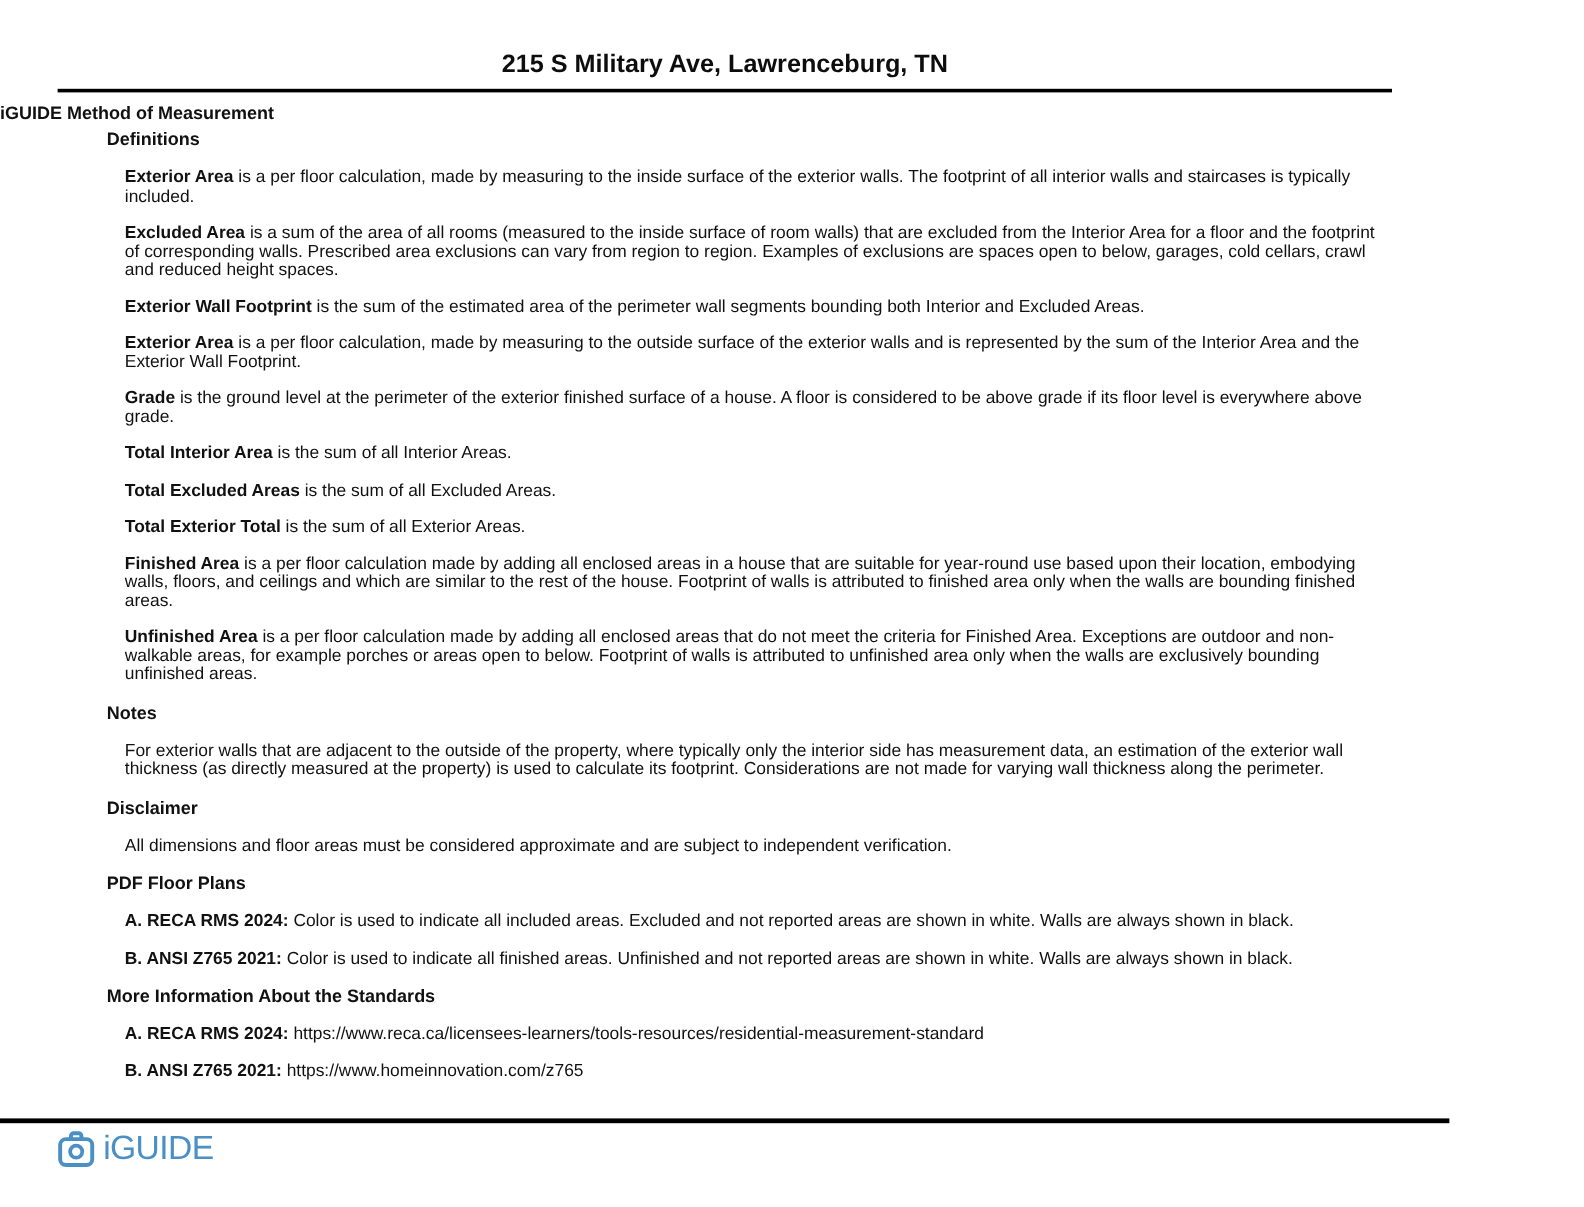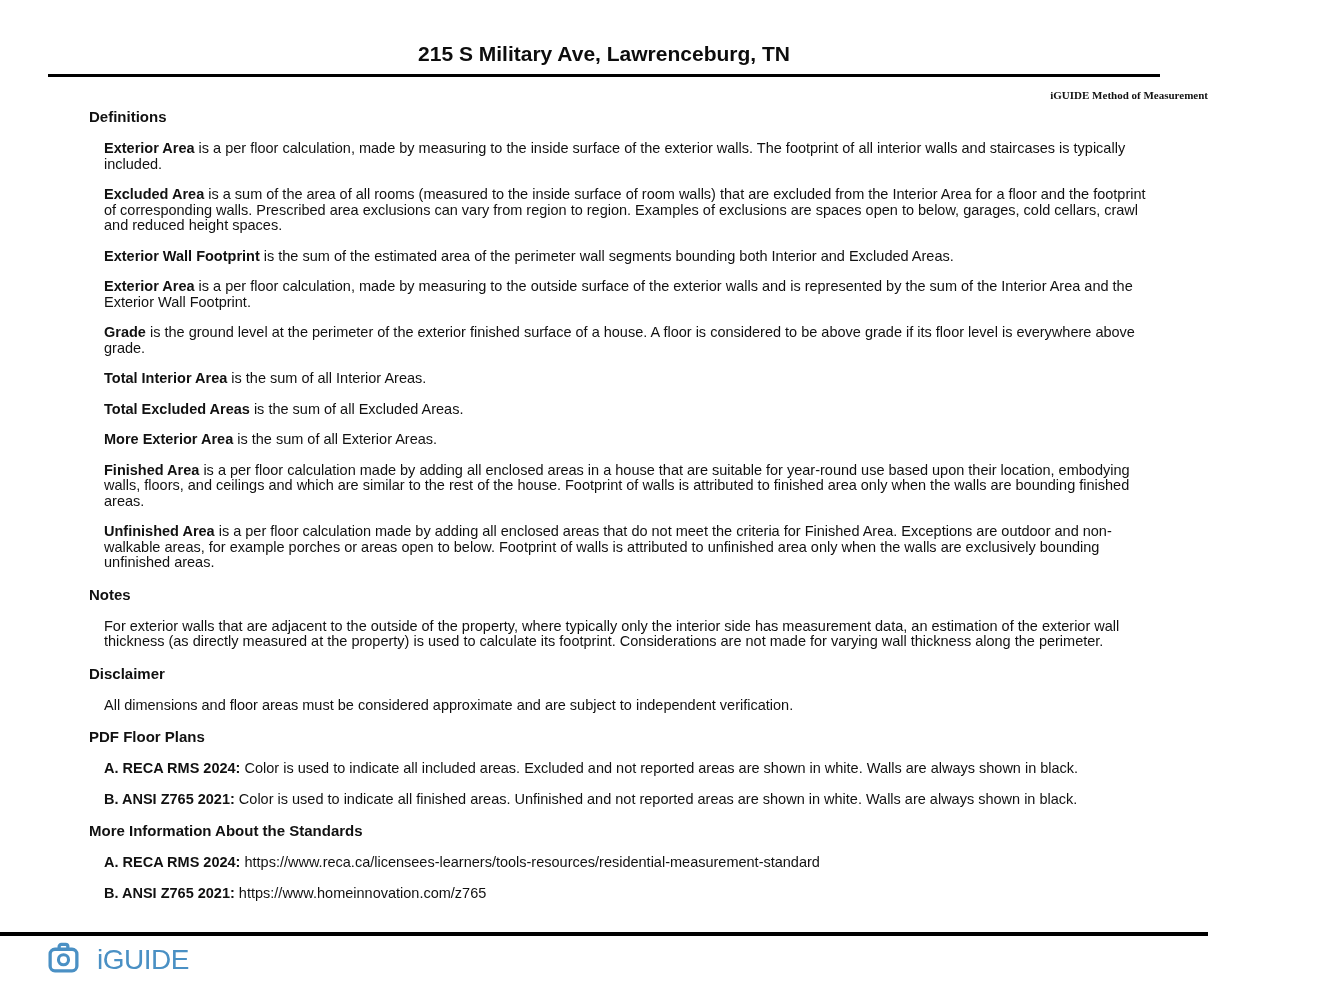--- a/index.html
+++ b/index.html
@@ -26,25 +26,24 @@
     margin: 8px 48px 0 48px;
     height: 3px;
     background: #000000;
   }
   .rule-bottom {
     height: 4px;
     background: #000000;
   }
   .doc-subtitle {
     margin-top: 9px;
-    text-align: right;
-    font-size: 11px;
+    text-align: left;
+    font-size: 15px;
     line-height: 18px;
     font-weight: bold;
-    font-family: Liberation Serif, serif;
   }
   h3.section-heading {
     margin: 4px 55px 15px 89px;
     font-size: 15px;
     line-height: 18px;
     font-weight: bold;
   }
   p.body-para {
     margin: 0 55px 15px 104px;
     font-size: 14.5px;
@@ -63,22 +62,22 @@
     padding: 6px 52px 0 48px;
   }
   .footer-note {
     font-size: 11.5px;
     line-height: 14px;
     color: #000000;
     padding-top: 4px;
   }
   .logo {
     display: flex;
-    align-items: center;
-    gap: 18px;
+    align-items: flex-start;
+    gap: 7px;
   }
   .logo-text {
     font-size: 28px;
     line-height: 30px;
     letter-spacing: -0.5px;
   }
 </style>
 </head>
 <body>
 
@@ -90,21 +89,21 @@
 
   <h3 class="section-heading">Definitions</h3>
 
   <p class="body-para"><span class="term">Exterior Area</span><span> is a per floor calculation, made by measuring to the inside surface of the exterior walls. The footprint of all interior walls and staircases is typically included.</span></p>
   <p class="body-para"><span class="term">Excluded Area</span><span> is a sum of the area of all rooms (measured to the inside surface of room walls) that are excluded from the Interior Area for a floor and the footprint of corresponding walls. Prescribed area exclusions can vary from region to region. Examples of exclusions are spaces open to below, garages, cold cellars, crawl and reduced height spaces.</span></p>
   <p class="body-para"><span class="term">Exterior Wall Footprint</span><span> is the sum of the estimated area of the perimeter wall segments bounding both Interior and Excluded Areas.</span></p>
   <p class="body-para"><span class="term">Exterior Area</span><span> is a per floor calculation, made by measuring to the outside surface of the exterior walls and is represented by the sum of the Interior Area and the Exterior Wall Footprint.</span></p>
   <p class="body-para"><span class="term">Grade</span><span> is the ground level at the perimeter of the exterior finished surface of a house. A floor is considered to be above grade if its floor level is everywhere above grade.</span></p>
   <p class="body-para"><span class="term">Total Interior Area</span><span> is the sum of all Interior Areas.</span></p>
   <p class="body-para"><span class="term">Total Excluded Areas</span><span> is the sum of all Excluded Areas.</span></p>
-  <p class="body-para"><span class="term">More Exterior Area</span><span> is the sum of all Exterior Areas.</span></p>
+  <p class="body-para"><span class="term">Total Exterior Total</span><span> is the sum of all Exterior Areas.</span></p>
   <p class="body-para"><span class="term">Finished Area</span><span> is a per floor calculation made by adding all enclosed areas in a house that are suitable for year-round use based upon their location, embodying walls, floors, and ceilings and which are similar to the rest of the house. Footprint of walls is attributed to finished area only when the walls are bounding finished areas.</span></p>
   <p class="body-para"><span class="term">Unfinished Area</span><span> is a per floor calculation made by adding all enclosed areas that do not meet the criteria for Finished Area. Exceptions are outdoor and non-walkable areas, for example porches or areas open to below. Footprint of walls is attributed to unfinished area only when the walls are exclusively bounding unfinished areas.</span></p>
 
   <h3 class="section-heading">Notes</h3>
   <p class="body-para">For exterior walls that are adjacent to the outside of the property, where typically only the interior side has measurement data, an estimation of the exterior wall thickness (as directly measured at the property) is used to calculate its footprint. Considerations are not made for varying wall thickness along the perimeter.</p>
 
   <h3 class="section-heading">Disclaimer</h3>
   <p class="body-para">All dimensions and floor areas must be considered approximate and are subject to independent verification.</p>
 
   <h3 class="section-heading">PDF Floor Plans</h3>

